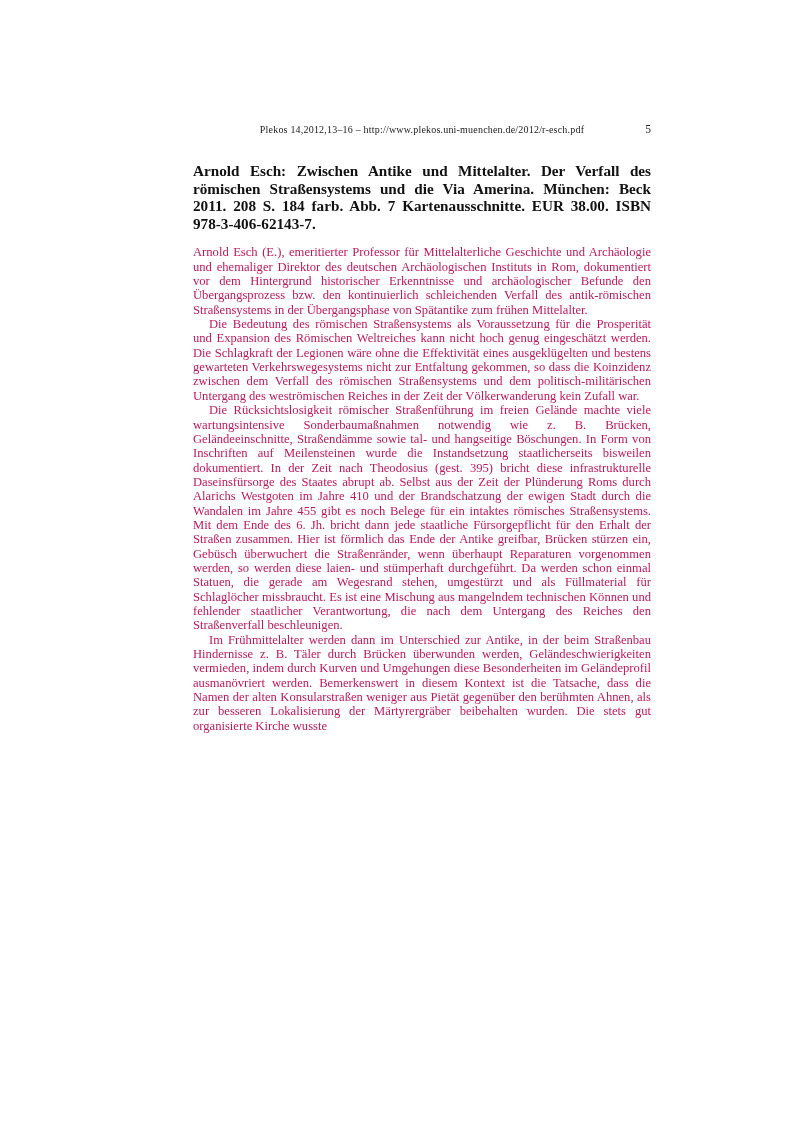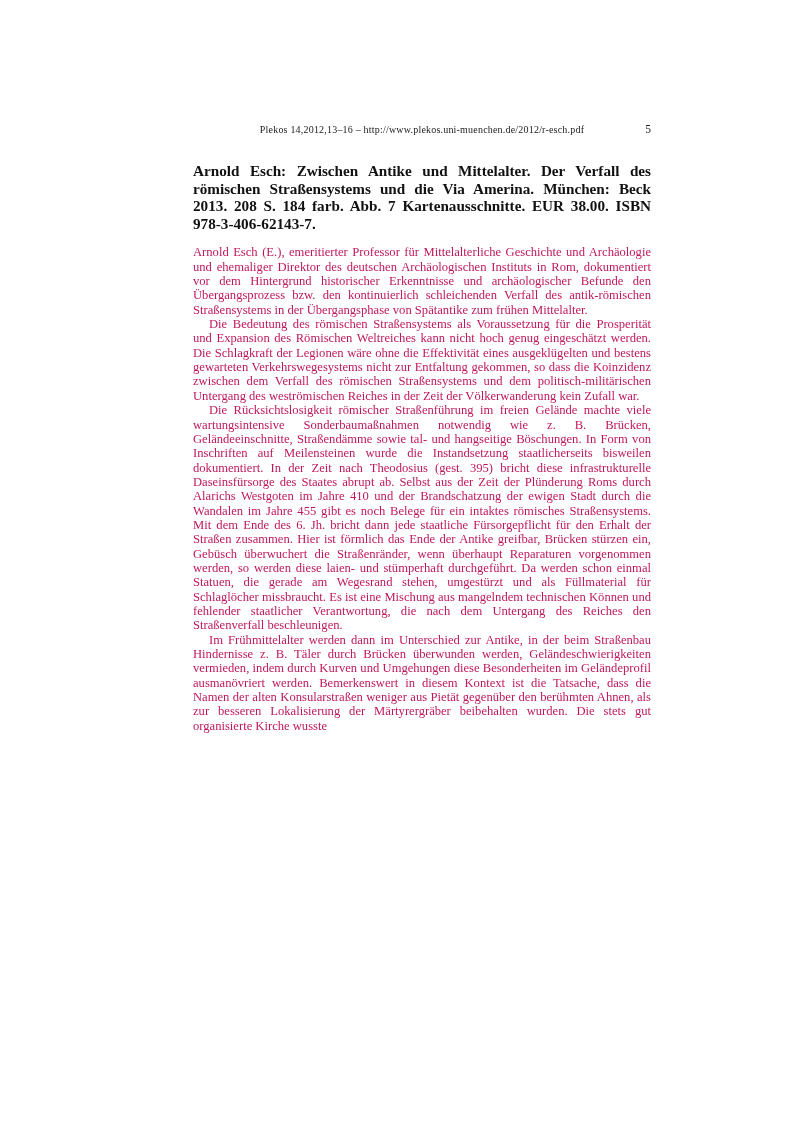--- a/index.html
+++ b/index.html
@@ -73,21 +73,21 @@
 <body>
 
 <div class="page">
   <div class="text-block">
 
     <div class="running-header">
       <span>Plekos 14,2012,13–16 – http://www.plekos.uni-muenchen.de/2012/r-esch.pdf</span>
       <span class="page-number">5</span>
     </div>
 
-    <div class="review-title">Arnold Esch: Zwischen Antike und Mittelalter. Der Verfall des römischen Straßensystems und die Via Amerina. München: Beck 2013. 208 S. 184 farb. Abb. 7 Kartenausschnitte. EUR 38.00. ISBN 978-3-406-62143-7.</div>
+    <div class="review-title">Arnold Esch: Zwischen Antike und Mittelalter. Der Verfall des römischen Straßensystems und die Via Amerina. München: Beck 2011. 208 S. 184 farb. Abb. 7 Kartenausschnitte. EUR 38.00. ISBN 978-3-406-62143-7.</div>
 
     <div class="review-body">
       <p class="noindent">Arnold Esch (E.), emeritierter Professor für Mittelalterliche Geschichte und Archäologie und ehemaliger Direktor des deutschen Archäologischen Instituts in Rom, dokumentiert vor dem Hintergrund historischer Erkenntnisse und archäologischer Befunde den Übergangsprozess bzw. den kontinuierlich schleichenden Verfall des antik-römischen Straßensystems in der Übergangsphase von Spätantike zum frühen Mittelalter.</p>
       <p>Die Bedeutung des römischen Straßensystems als Voraussetzung für die Prosperität und Expansion des Römischen Weltreiches kann nicht hoch genug eingeschätzt werden. Die Schlagkraft der Legionen wäre ohne die Effektivität eines ausgeklügelten und bestens gewarteten Verkehrswegesystems nicht zur Entfaltung gekommen, so dass die Koinzidenz zwischen dem Verfall des römischen Straßensystems und dem politisch-militärischen Untergang des weströmischen Reiches in der Zeit der Völkerwanderung kein Zufall war.</p>
       <p>Die Rücksichtslosigkeit römischer Straßenführung im freien Gelände machte viele wartungsintensive Sonderbaumaßnahmen notwendig wie z. B. Brücken, Geländeeinschnitte, Straßendämme sowie tal- und hangseitige Böschungen. In Form von Inschriften auf Meilensteinen wurde die Instandsetzung staatlicherseits bisweilen dokumentiert. In der Zeit nach Theodosius (gest. 395) bricht diese infrastrukturelle Daseinsfürsorge des Staates abrupt ab. Selbst aus der Zeit der Plünderung Roms durch Alarichs Westgoten im Jahre 410 und der Brandschatzung der ewigen Stadt durch die Wandalen im Jahre 455 gibt es noch Belege für ein intaktes römisches Straßensystems. Mit dem Ende des 6. Jh. bricht dann jede staatliche Fürsorgepflicht für den Erhalt der Straßen zusammen. Hier ist förmlich das Ende der Antike greifbar, Brücken stürzen ein, Gebüsch überwuchert die Straßenränder, wenn überhaupt Reparaturen vorgenommen werden, so werden diese laien- und stümperhaft durchgeführt. Da werden schon einmal Statuen, die gerade am Wegesrand stehen, umgestürzt und als Füllmaterial für Schlaglöcher missbraucht. Es ist eine Mischung aus mangelndem technischen Können und fehlender staatlicher Verantwortung, die nach dem Untergang des Reiches den Straßenverfall beschleunigen.</p>
       <p>Im Frühmittelalter werden dann im Unterschied zur Antike, in der beim Straßenbau Hindernisse z. B. Täler durch Brücken überwunden werden, Geländeschwierigkeiten vermieden, indem durch Kurven und Umgehungen diese Besonderheiten im Geländeprofil ausmanövriert werden. Bemerkenswert in diesem Kontext ist die Tatsache, dass die Namen der alten Konsularstraßen weniger aus Pietät gegenüber den berühmten Ahnen, als zur besseren Lokalisierung der Märtyrergräber beibehalten wurden. Die stets gut organisierte Kirche wusste</p>
     </div>
 
   </div>
 </div>

